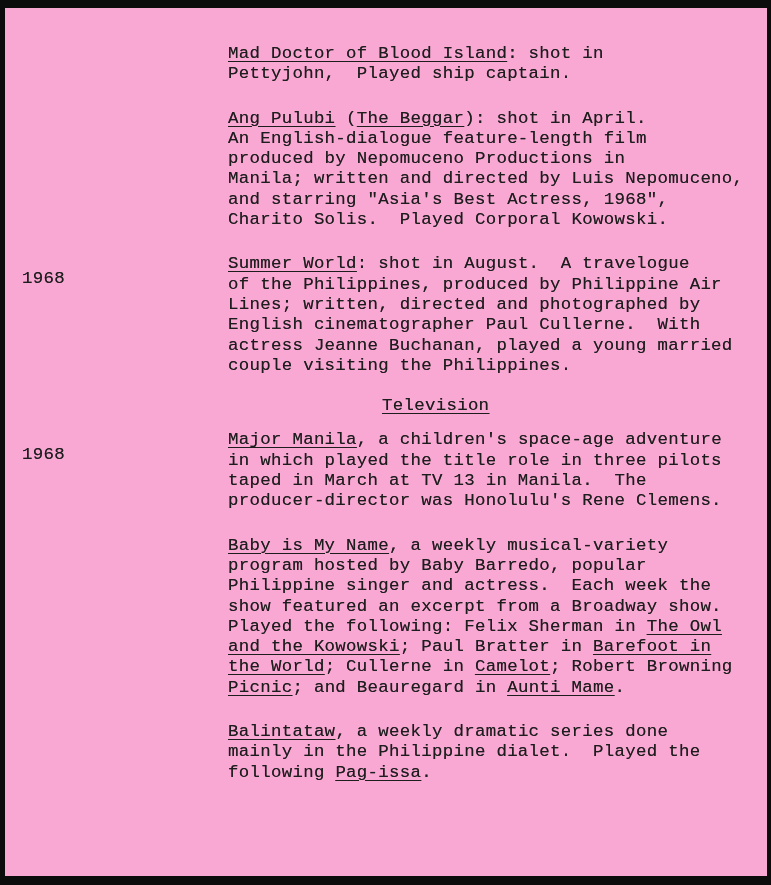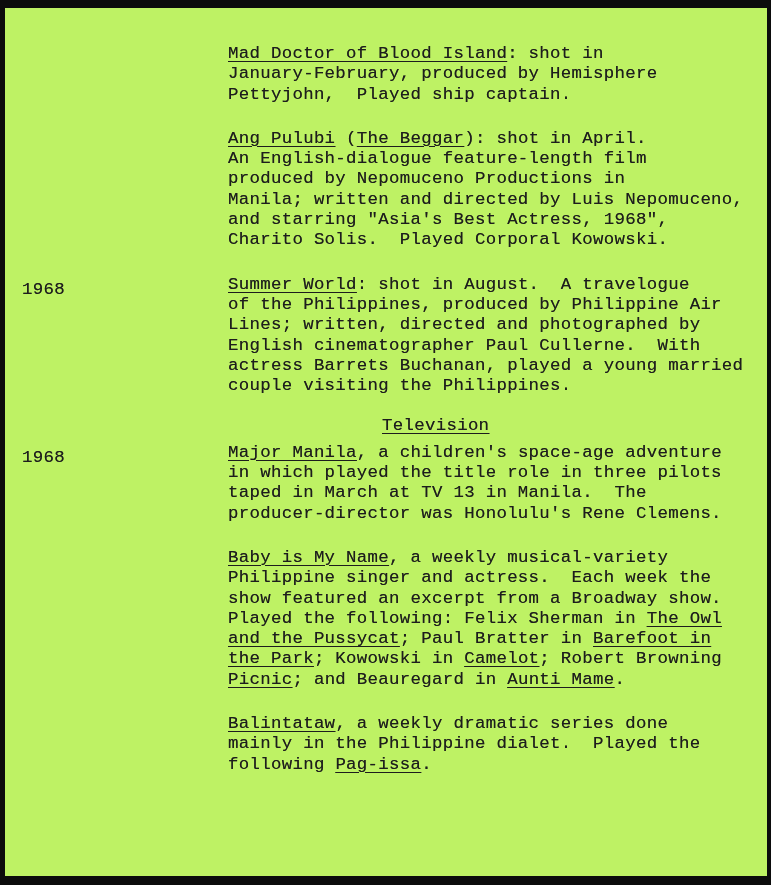--- a/index.html
+++ b/index.html
@@ -4,116 +4,116 @@
 <style>
   html, body {
     margin: 0;
     padding: 0;
     background: #ffffff;
   }
   .page {
     box-sizing: border-box;
     width: 771px;
     height: 885px;
-    background: #bef264;
+    background: #f9a8d4;
     border-style: solid;
     border-color: #0c0c0c;
     border-width: 8px 4px 9px 5px;
     padding: 36px 10px 10px 0;
     overflow: hidden;
     position: relative;
     font-family: "Liberation Mono", "DejaVu Sans Mono", monospace;
     font-size: 17.4px;
     line-height: 20.3px;
     letter-spacing: 0.3px;
     color: #1d1d1d;
     text-shadow: 0 0 0.5px rgba(25,25,25,0.65);
   }
   .block {
     position: relative;
     margin-left: 223px;
     margin-bottom: 24px;
   }
   .block.heading {
     margin-top: -4px;
-    margin-bottom: 6px;
+    margin-bottom: 14px;
   }
   .block.heading .line {
     padding-left: 154px;
   }
   .year {
     position: absolute;
     left: -206px;
-    top: 5px;
+    top: 15px;
     white-space: pre;
   }
   .line {
     white-space: pre;
   }
   .u {
     text-decoration: underline;
     text-decoration-thickness: 1.4px;
     text-underline-offset: 3px;
   }
 </style>
 </head>
 <body>
 
 <div class="page">
   <div>
       <div class="block">
         <div>
           <div class="line"><span class="u">Mad Doctor of Blood Island</span><span class="">: shot in</span></div>
-          <div class="line"><span class="">January-February, produced by Hemisphere</span></div>
           <div class="line"><span class="">Pettyjohn,  Played ship captain.</span></div>
         </div>
       </div>
       <div class="block">
         <div>
           <div class="line"><span class="u">Ang Pulubi</span><span class=""> (</span><span class="u">The Beggar</span><span class="">): shot in April.</span></div>
           <div class="line"><span class="">An English-dialogue feature-length film</span></div>
           <div class="line"><span class="">produced by Nepomuceno Productions in</span></div>
           <div class="line"><span class="">Manila; written and directed by Luis Nepomuceno,</span></div>
           <div class="line"><span class="">and starring "Asia's Best Actress, 1968",</span></div>
           <div class="line"><span class="">Charito Solis.  Played Corporal Kowowski.</span></div>
         </div>
       </div>
       <div class="block">
         <span class="year">1968</span>
         <div>
           <div class="line"><span class="u">Summer World</span><span class="">: shot in August.  A travelogue</span></div>
           <div class="line"><span class="">of the Philippines, produced by Philippine Air</span></div>
           <div class="line"><span class="">Lines; written, directed and photographed by</span></div>
           <div class="line"><span class="">English cinematographer Paul Cullerne.  With</span></div>
-          <div class="line"><span class="">actress Barrets Buchanan, played a young married</span></div>
+          <div class="line"><span class="">actress Jeanne Buchanan, played a young married</span></div>
           <div class="line"><span class="">couple visiting the Philippines.</span></div>
         </div>
       </div>
       <div class="block heading">
         <div>
           <div class="line"><span class="u">Television</span></div>
         </div>
       </div>
       <div class="block">
         <span class="year">1968</span>
         <div>
           <div class="line"><span class="u">Major Manila</span><span class="">, a children's space-age adventure</span></div>
           <div class="line"><span class="">in which played the title role in three pilots</span></div>
           <div class="line"><span class="">taped in March at TV 13 in Manila.  The</span></div>
           <div class="line"><span class="">producer-director was Honolulu's Rene Clemens.</span></div>
         </div>
       </div>
       <div class="block">
         <div>
           <div class="line"><span class="u">Baby is My Name</span><span class="">, a weekly musical-variety</span></div>
+          <div class="line"><span class="">program hosted by Baby Barredo, popular</span></div>
           <div class="line"><span class="">Philippine singer and actress.  Each week the</span></div>
           <div class="line"><span class="">show featured an excerpt from a Broadway show.</span></div>
           <div class="line"><span class="">Played the following: Felix Sherman in </span><span class="u">The Owl</span></div>
-          <div class="line"><span class="u">and the Pussycat</span><span class="">; Paul Bratter in </span><span class="u">Barefoot in</span></div>
-          <div class="line"><span class="u">the Park</span><span class="">; Kowowski in </span><span class="u">Camelot</span><span class="">; Robert Browning</span></div>
+          <div class="line"><span class="u">and the Kowowski</span><span class="">; Paul Bratter in </span><span class="u">Barefoot in</span></div>
+          <div class="line"><span class="u">the World</span><span class="">; Cullerne in </span><span class="u">Camelot</span><span class="">; Robert Browning</span></div>
           <div class="line"><span class="u">Picnic</span><span class="">; and Beauregard in </span><span class="u">Aunti Mame</span><span class="">.</span></div>
         </div>
       </div>
       <div class="block">
         <div>
           <div class="line"><span class="u">Balintataw</span><span class="">, a weekly dramatic series done</span></div>
           <div class="line"><span class="">mainly in the Philippine dialet.  Played the</span></div>
           <div class="line"><span class="">following </span><span class="u">Pag-issa</span><span class="">.</span></div>
         </div>
       </div>

